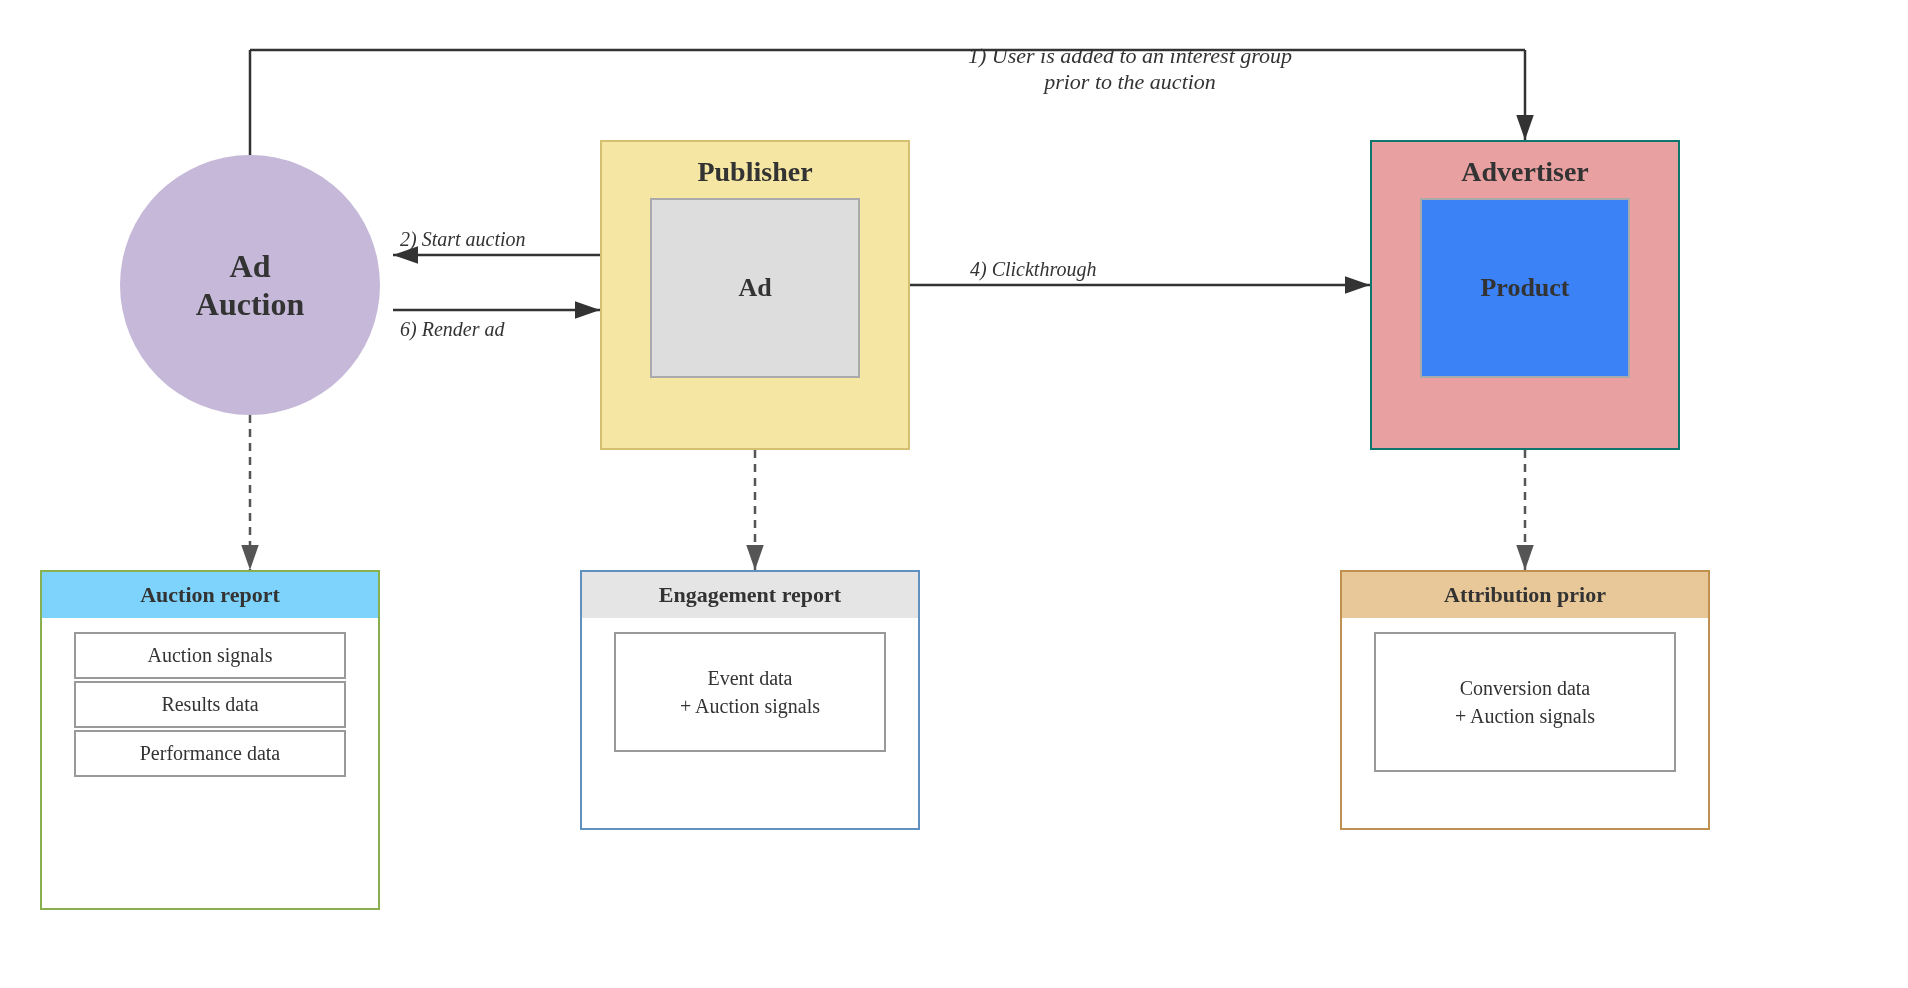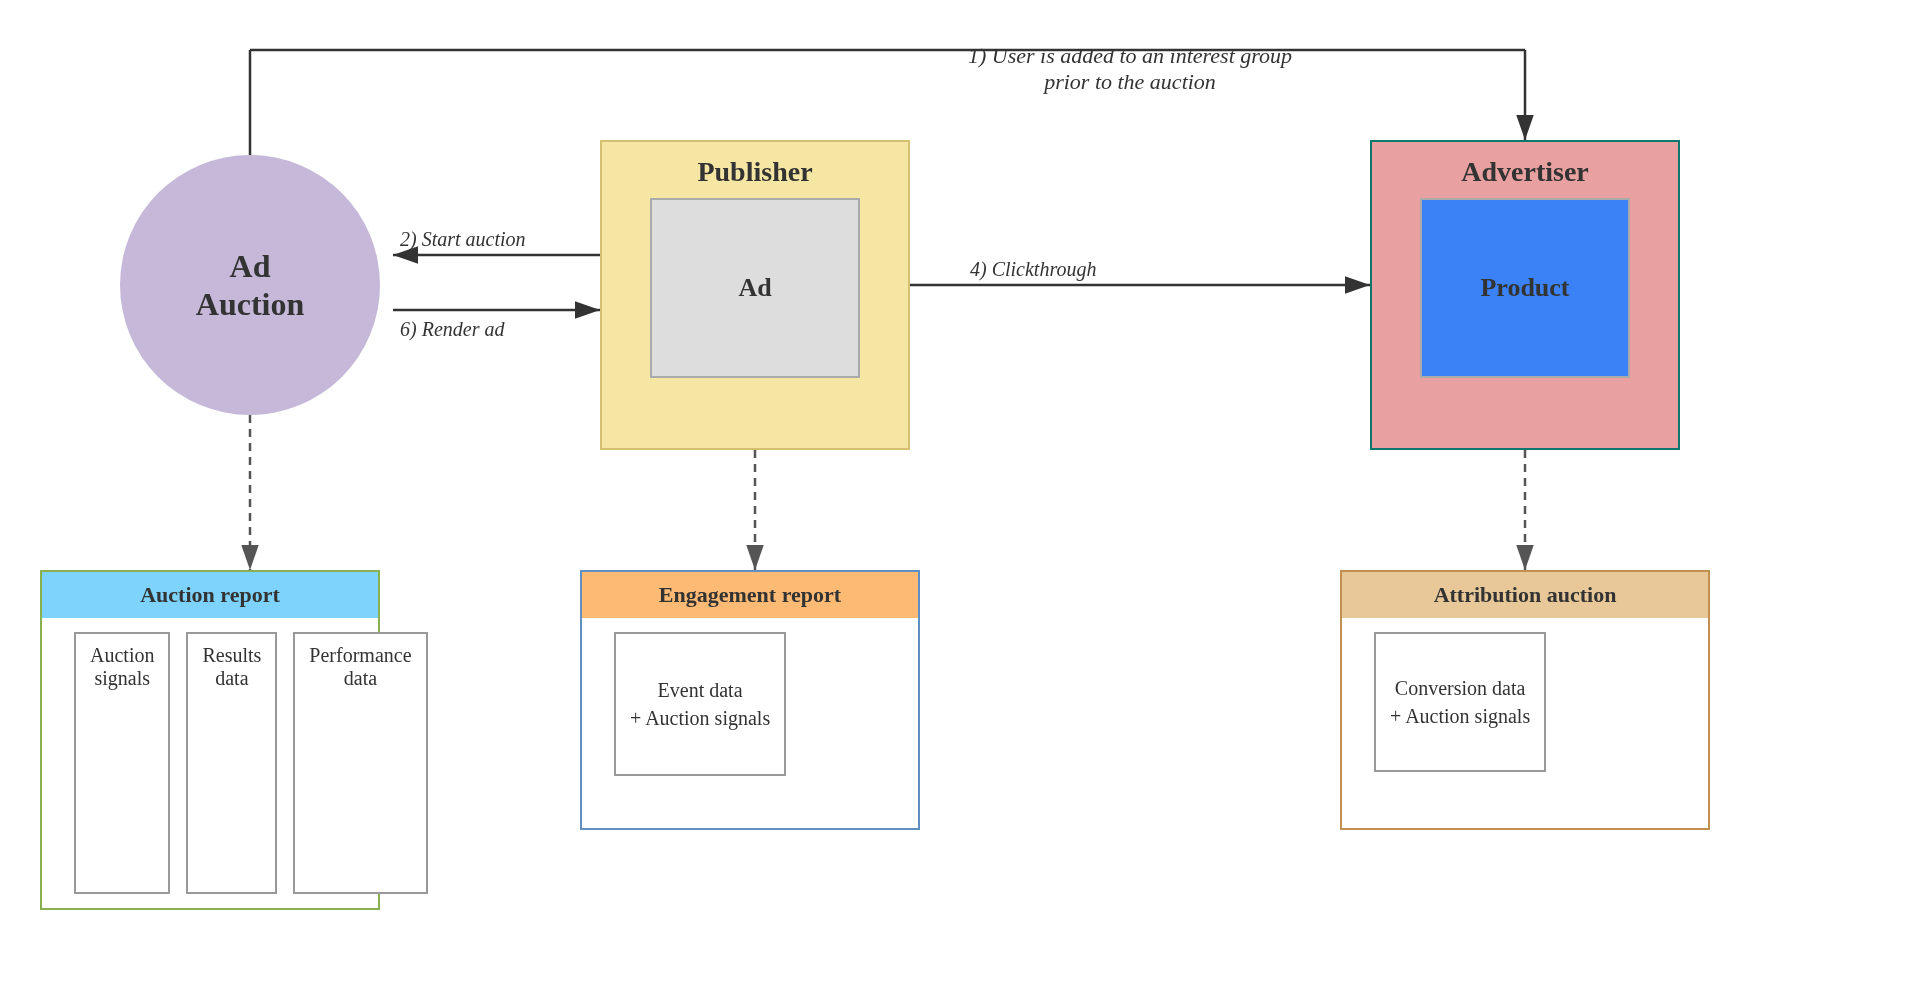--- a/index.html
+++ b/index.html
@@ -139,22 +139,22 @@
     .report-box .report-header {
       font-size: 22px;
       font-weight: bold;
       text-align: center;
       padding: 10px 0;
       color: #333;
     }
     .report-box .report-body {
       padding: 14px 32px;
       display: flex;
-      flex-direction: row;
-      gap: 16px;
+      flex-direction: column;
+      gap: 2px;
       flex: 1;
       background: white;
     }
     .report-item {
       border: 2px solid #999;
       background: #fff;
       padding: 10px 14px;
       font-size: 20px;
       color: #333;
       text-align: center;
@@ -169,21 +169,21 @@
       background: #7dd3fc;
       border-color: #88b050;
     }
 
     
     .engagement-report {
       left: 580px;
       top: 570px;
       width: 340px;
       height: 260px;
-      background: #fdba74;
+      background: #e5e5e5;
       border-color: #6090c0;
     }
 
     
     .attribution-report {
       left: 1340px;
       top: 570px;
       width: 370px;
       height: 260px;
       background: #e8c898;
@@ -255,24 +255,24 @@
     <div class="report-body">
       <div class="report-item">Auction signals</div>
       <div class="report-item">Results data</div>
       <div class="report-item">Performance data</div>
     </div>
   </div>
 
   <div class="report-box engagement-report">
     <div class="report-header">Engagement report</div>
     <div class="report-body">
-      <div class="report-item" style="height:144px; display:flex; align-items:center; justify-content:center; font-size:20px; line-height:1.4;">Event data<br>+ Auction signals</div>
+      <div class="report-item" style="height:120px; display:flex; align-items:center; justify-content:center; font-size:20px; line-height:1.4;">Event data<br>+ Auction signals</div>
     </div>
   </div>
 
   <div class="report-box attribution-report">
-    <div class="report-header">Attribution auction</div>
+    <div class="report-header">Attribution prior</div>
     <div class="report-body">
       <div class="report-item" style="height:140px; display:flex; align-items:center; justify-content:center; font-size:20px; line-height:1.4;">Conversion data<br>+ Auction signals</div>
     </div>
   </div>
 
 </div>
 
 </body></html>

